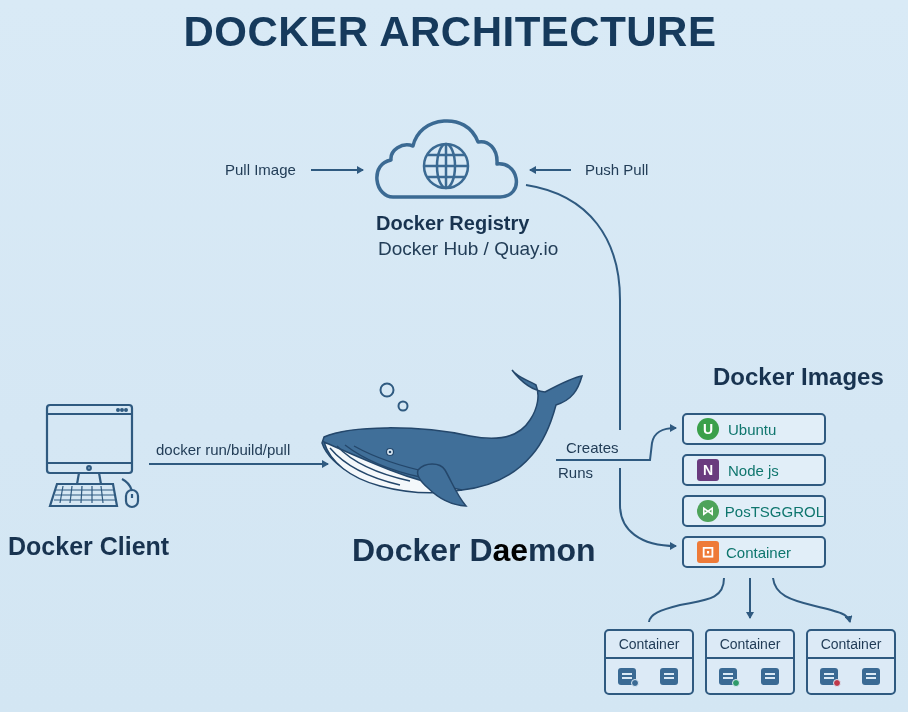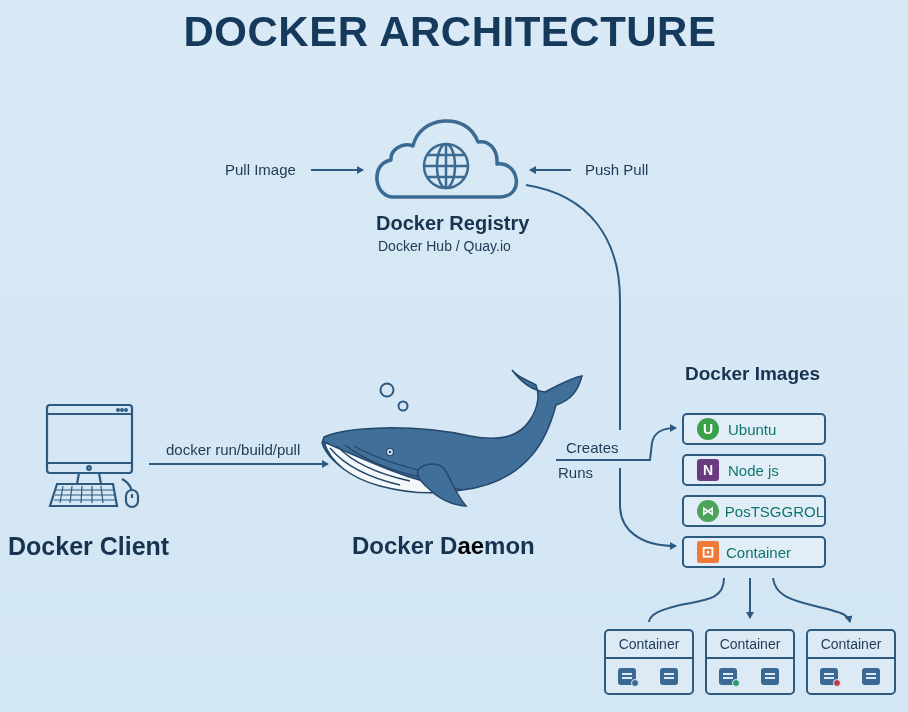--- a/index.html
+++ b/index.html
@@ -131,30 +131,30 @@
   </g>
 
   <path d="M724,578 C724,600 705,600 680,605 C660,610 650,614 649,622" fill="none" stroke="#2f5a80" stroke-width="2"></path>
   <line x1="750" y1="578" x2="750" y2="618" stroke="#2f5a80" stroke-width="2" marker-end="url(#arr)"></line>
   <path d="M773,578 C775,595 790,600 815,606 C840,612 848,614 850,622" fill="none" stroke="#2f5a80" stroke-width="2" marker-end="url(#arr)"></path>
 </svg>
 
 <div class="abs label" style="left:225px; top:161px;">Pull Image</div>
 <div class="abs label" style="left:585px; top:161px;">Push Pull</div>
 <div class="abs heading" style="left:376px; top:212px; font-size:20px;">Docker Registry</div>
-<div class="abs label" style="left:378px; top:238px; font-size:14px;">Docker Hub / Quay.io</div>
+<div class="abs label" style="left:378px; top:238px; font-size:19px;">Docker Hub / Quay.io</div>
 
-<div class="abs label" style="left:166px; top:441px;text-align:right;">docker run/build/pull</div>
+<div class="abs label" style="left:156px; top:441px;text-align:right;">docker run/build/pull</div>
 <div class="abs heading" style="left:8px; top:532px; font-size:25px;">Docker Client</div>
 
-<div class="abs heading" style="left:352px; top:532px; font-size:24px;"><span>Docker D</span><span style="color:#000;">ae</span><span>mon</span></div>
+<div class="abs heading" style="left:352px; top:532px; font-size:32px;"><span>Docker D</span><span style="color:#000;">ae</span><span>mon</span></div>
 <div class="abs label" style="left:566px; top:439px;">Creates</div>
 <div class="abs label" style="left:558px; top:464px;text-align:right;">Runs</div>
 
-<div class="abs heading" style="left:685px; top:363px; font-size:19px;">Docker Images</div>
+<div class="abs heading" style="left:713px; top:363px; font-size:24px;">Docker Images</div>
 
 <div class="img-box" style="top:413px;">
   <div class="img-badge" style="background:#3aa04a; border-radius:50%;">U</div>
   <span class="img-label">Ubuntu</span>
 </div>
 <div class="img-box" style="top:454px;">
   <div class="img-badge" style="background:#6a3b7e; border-radius:3px;">N</div>
   <span class="img-label">Node js</span>
 </div>
 <div class="img-box" style="top:495px;">

